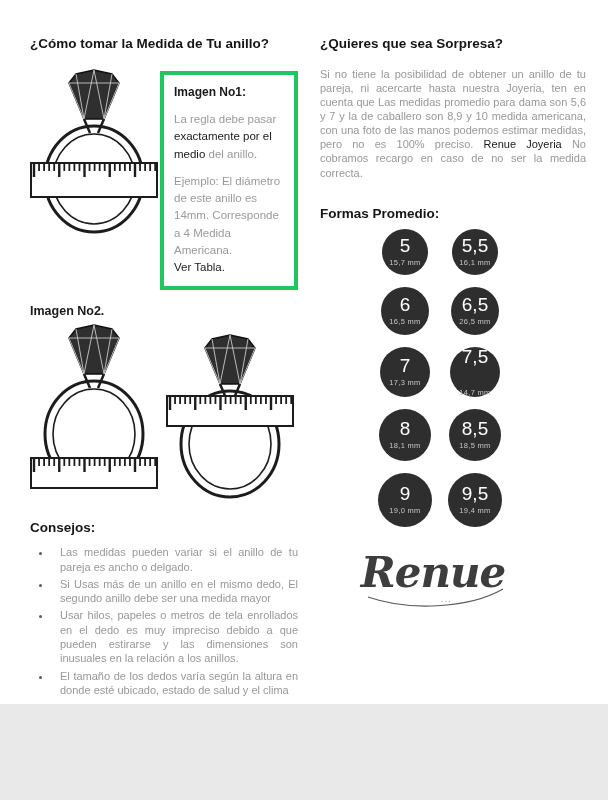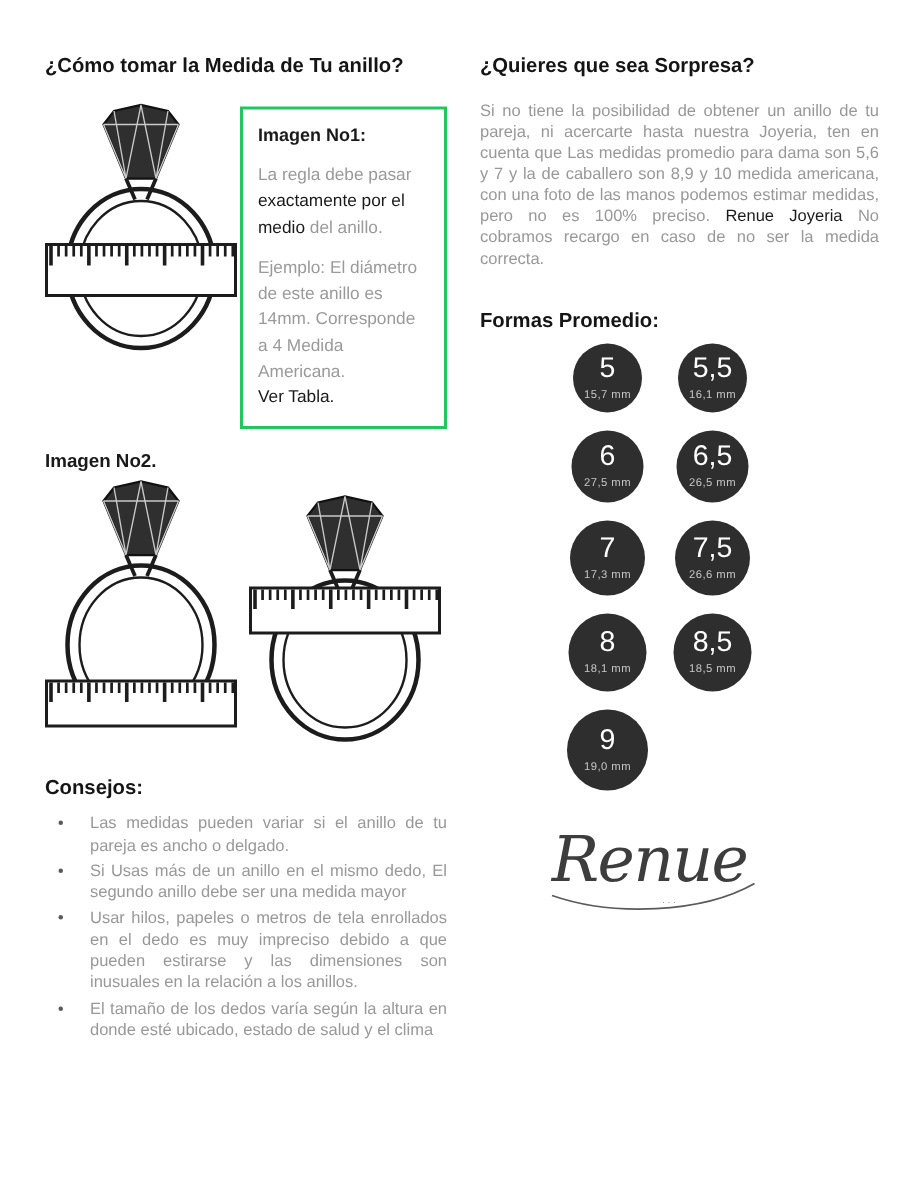--- a/index.html
+++ b/index.html
@@ -1,35 +1,35 @@
 <!DOCTYPE html>
 <html><head>
 <meta charset="utf-8">
 <style>
   html,body{margin:0;padding:0;background:#e9e9e9;}
   .page{
     position:relative;
-    width:608px;height:800px;
+    width:608px;height:704px;
     background:#ffffff;
     font-family:"Liberation Sans", sans-serif;
     box-sizing:border-box;
     overflow:hidden;
     margin:0 auto;
   }
   .col-left{position:absolute;left:30px;top:36px;width:268px;}
   .col-right{position:absolute;left:320px;top:36px;width:266px;}
 
   .h-title{font-size:13.5px;font-weight:bold;color:#151515;margin:0 0 16px 0;}
   .h-sub{font-size:13.5px;font-weight:bold;color:#151515;margin:0 0 10px 0;}
 
   .figure-row{display:flex;align-items:flex-start;margin:2px 0 14px 0;}
   .ring-wrap{width:128px;flex:0 0 auto;}
   .info-box{
     flex:1;margin-left:2px;margin-top:4px;
-    border:2px solid #22c55e;
+    border:4px solid #22c55e;
     padding:8px 10px 6px 10px;
     font-size:11.5px;line-height:1.5;color:#9a9a9a;
   }
   .info-box .box-title{font-size:12px;font-weight:bold;color:#1a1a1a;margin:0 0 10px 0;}
   .info-box p{margin:0 0 10px 0;}
   .info-box p:last-child{margin-bottom:4px;}
   .bold-dark{font-weight:normal;color:#1a1a1a;}
 
   .incorrect-row{display:flex;align-items:center;gap:6px;margin:6px 0 2px 0;}
   .incorrect-row .h-sub{margin:0;}
@@ -60,21 +60,21 @@
     justify-items:center;align-items:center;
     margin-left:50px;
   }
   .size-circle{
     border-radius:50%;background:#2e2e2e;color:#ffffff;
     display:flex;flex-direction:column;align-items:center;justify-content:center;
   }
   .size-num{font-size:19px;line-height:1;font-weight:400;}
   .size-mm{font-size:7.5px;color:#c6c6c6;margin-top:3px;letter-spacing:.3px;}
 
-  .logo{width:190px;margin:16px 0 0 18px;text-align:left;}
+  .logo{width:190px;margin:16px 0 0 18px;text-align:left;font-weight:bold;}
 </style>
 </head>
 <body>
 
 <div class="page">
 
   <div class="col-left">
     <h2 class="h-title">¿Cómo tomar la Medida de Tu anillo?</h2>
 
     <div class="figure-row">
@@ -207,45 +207,49 @@
         <div class="size-circle" style="width: 46px; height: 46px;">
           <span class="size-num">5</span>
           <span class="size-mm">15,7 mm</span>
         </div>
         <div class="size-circle" style="width: 46px; height: 46px;">
           <span class="size-num">5,5</span>
           <span class="size-mm">16,1 mm</span>
         </div>
         <div class="size-circle" style="width: 48px; height: 48px;">
           <span class="size-num">6</span>
-          <span class="size-mm">27,5 mm</span>
+          <span class="size-mm">16,5 mm</span>
         </div>
         <div class="size-circle" style="width: 48px; height: 48px;">
           <span class="size-num">6,5</span>
           <span class="size-mm">26,5 mm</span>
         </div>
         <div class="size-circle" style="width: 50px; height: 50px;">
           <span class="size-num">7</span>
           <span class="size-mm">17,3 mm</span>
         </div>
-        <div class="size-circle" style="width: 50px; height: 50px;">
+        <div class="size-circle" style="width: 50px; height: 50px; justify-content: space-between;">
           <span class="size-num">7,5</span>
-          <span class="size-mm">26,6 mm</span>
+          <span class="size-mm">14,7 mm</span>
         </div>
         <div class="size-circle" style="width: 52px; height: 52px;">
           <span class="size-num">8</span>
           <span class="size-mm">18,1 mm</span>
         </div>
         <div class="size-circle" style="width: 52px; height: 52px;">
           <span class="size-num">8,5</span>
           <span class="size-mm">18,5 mm</span>
         </div>
         <div class="size-circle" style="width: 54px; height: 54px;">
           <span class="size-num">9</span>
           <span class="size-mm">19,0 mm</span>
+        </div>
+        <div class="size-circle" style="width: 54px; height: 54px;">
+          <span class="size-num">9,5</span>
+          <span class="size-mm">19,4 mm</span>
         </div>
       </div>
 
     <div class="logo">
       <svg width="190" height="72" viewBox="0 0 190 72">
         <text x="95" y="44" text-anchor="middle" font-family="DejaVu Serif, serif" font-style="italic" font-size="42" fill="#3d3d3d" letter-spacing="-1">Renue</text>
         <path d="M30,54 C70,68 130,66 165,46" stroke="#5a5a5a" stroke-width="1.2" fill="none"></path>
         <text x="108" y="60" text-anchor="middle" font-size="6" fill="#8a8a8a">· · ·</text>
       </svg>
     </div>

